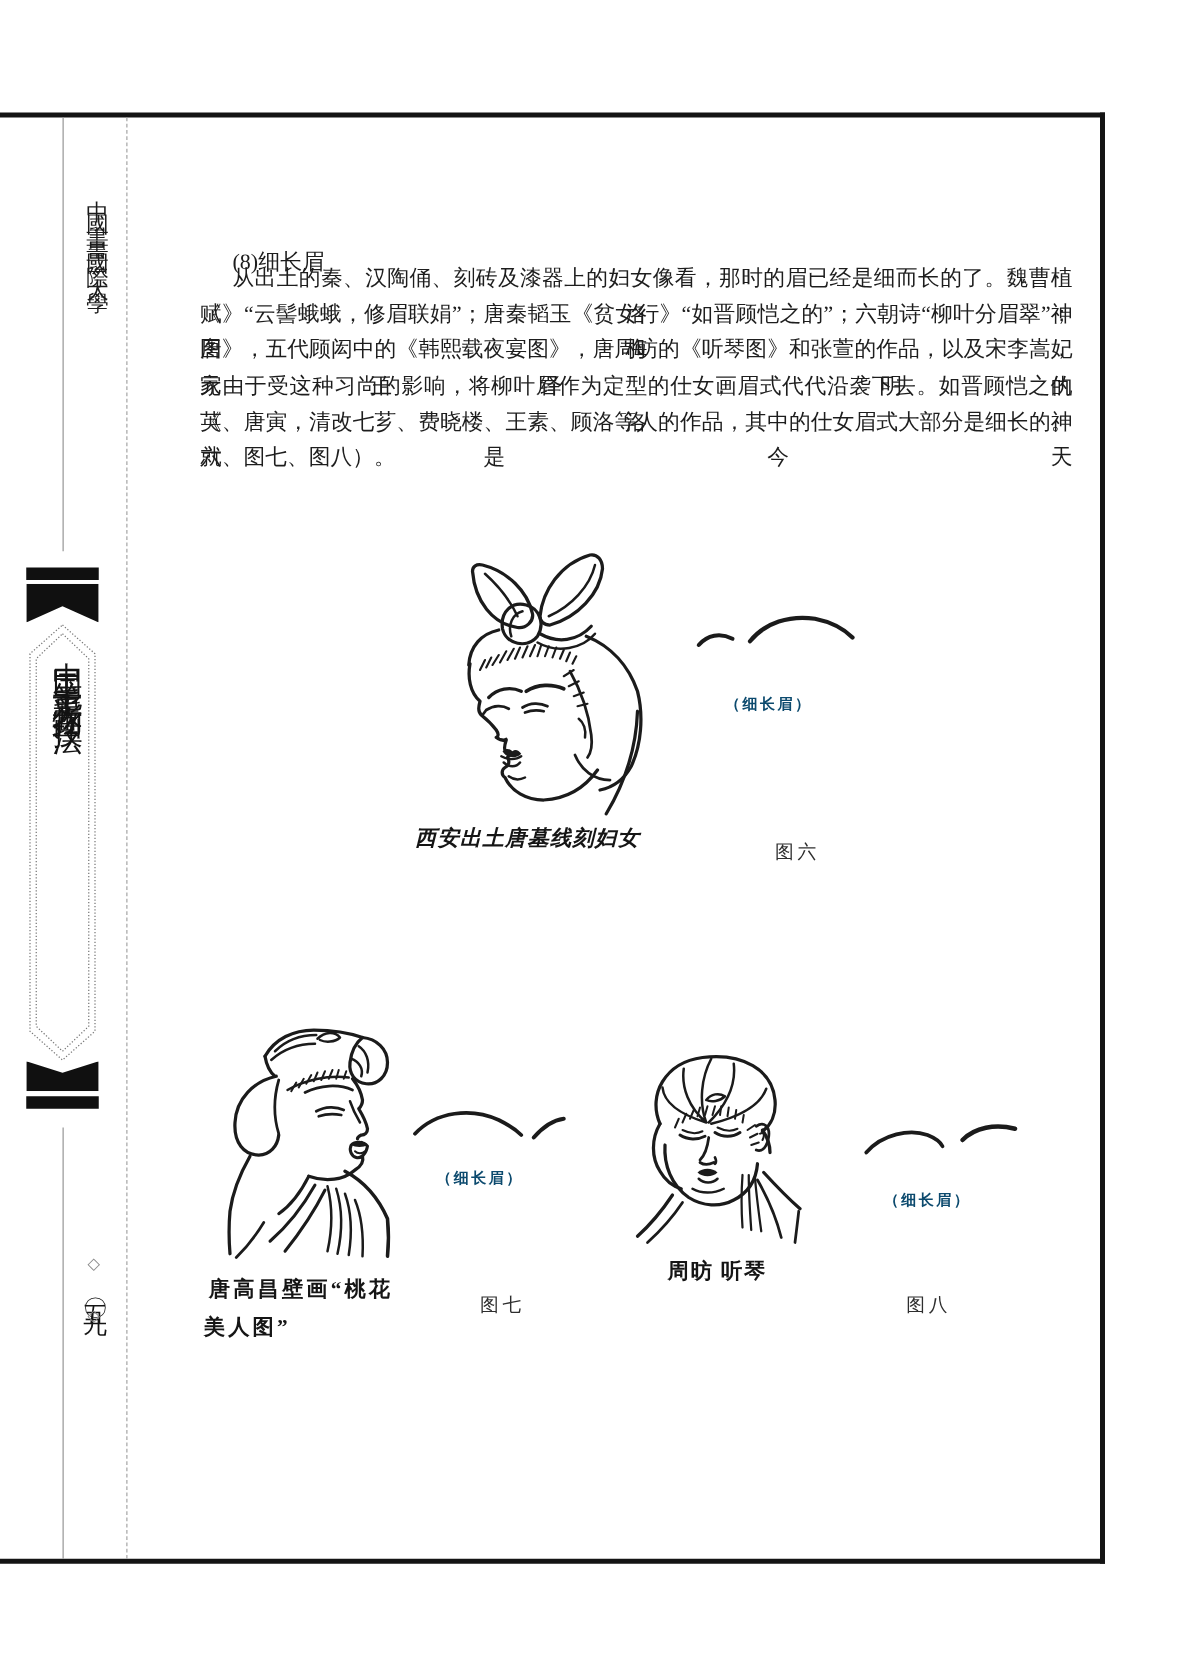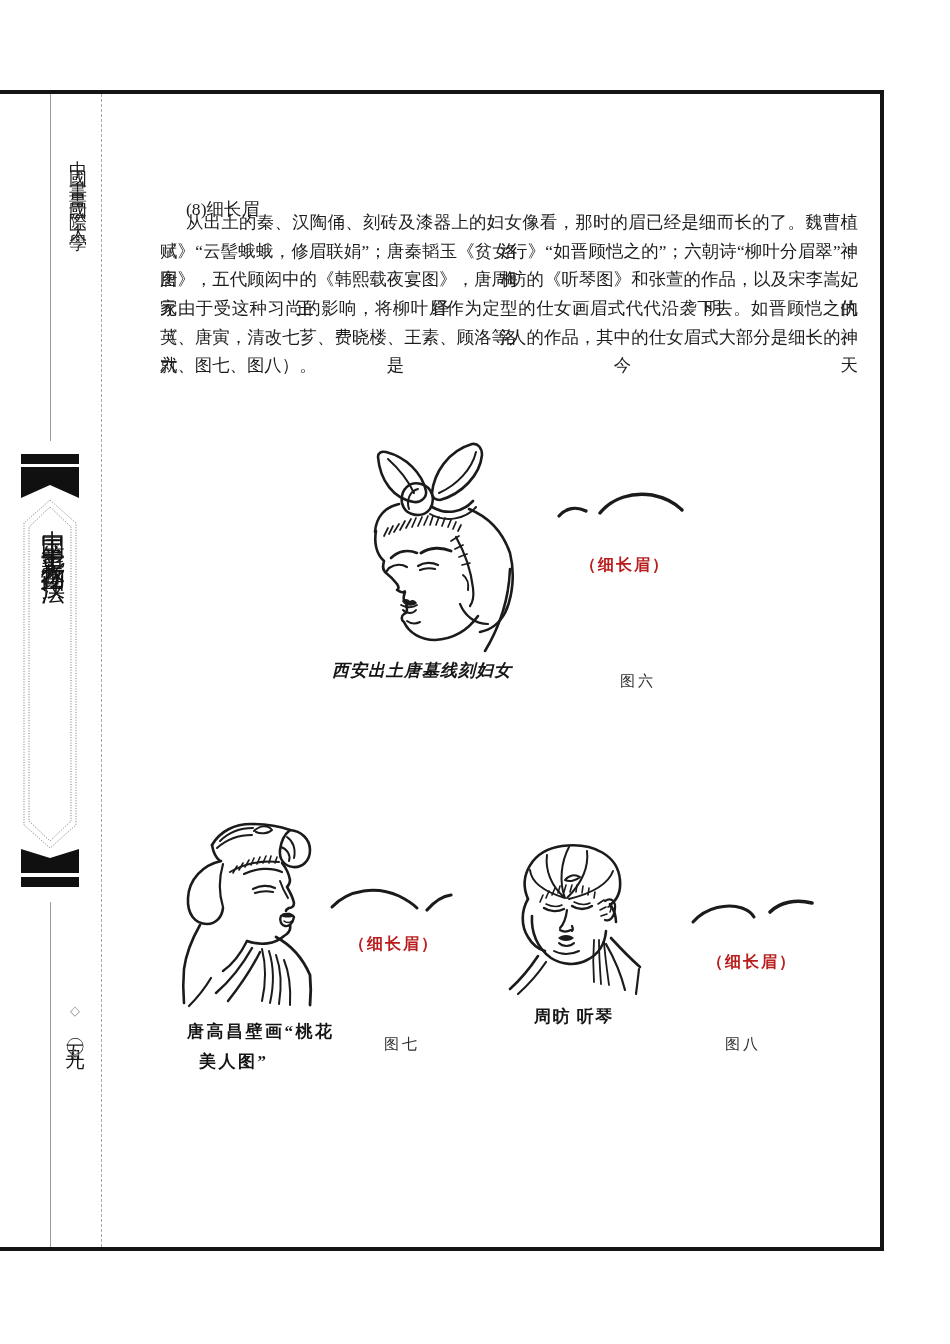--- a/index.html
+++ b/index.html
@@ -32,22 +32,22 @@
   
   #heading{left:160px;top:197px;width:698px;font-size:17.6px;text-indent:26px;white-space:nowrap;}
   #para{left:160px;top:208px;width:698px;}
   .bl{height:28.65px;line-height:28.65px;font-size:17.4px;text-align:justify;text-align-last:justify;}
   .bl.first{text-indent:26px;}
   .bl.last{text-align-last:left;}
   
   .figwrap{position:absolute;}
   .figwrap>*{position:absolute;}
   .cap{font-weight:700;font-size:17px;letter-spacing:1px;color:#151515;white-space:nowrap;}
-  .cap.sp{letter-spacing:2.5px;margin-left:20px;}
-  .lbl{font-weight:700;font-size:16px;letter-spacing:2px;color:#b91c1c;white-space:nowrap;}
+  .cap.sp{letter-spacing:2.5px;}
+  .lbl{font-weight:700;font-size:12px;letter-spacing:2px;color:#0c4a6e;white-space:nowrap;}
   .fno{font-size:15px;letter-spacing:3px;color:#2e2e2e;white-space:nowrap;text-align:right;}
   svg.draw{overflow:visible;}
   svg.draw path{stroke:#1b1b1b;fill:none;stroke-linecap:round;stroke-linejoin:round;}
   svg.draw path.fillink{fill:#1b1b1b;stroke:none;}
   svg.draw path.fillwhite{fill:#fff;}
 </style>
 </head>
 <body>
 
 <div id="canvas">
@@ -149,21 +149,21 @@
       <path class="fillwhite" stroke-width="2.4" d="M98,99 C101,96 108,96 111,100 C110,106 106,110 102,109 C98,108 96,103 98,99 Z"></path>
       <path class="fillink" d="M98,99 C101,95 108,95 111,99 C108,101 101,101 98,99 Z"></path>
       <path stroke-width="1.6" d="M101,104 C103,106 107,106 109,104"></path>
       <path stroke-width="2.4" d="M64,124 C58,136 50,147 40,154 M69,131 C60,147 48,163 33,176 M77,135 C68,153 57,169 45,184"></path>
       <path stroke-width="2.6" d="M17,108 C9,122 3,137 1,152 C0,163 0,174 1,186"></path>
       <path stroke-width="2.2" d="M28,161 C22,171 14,181 6,189"></path>
       <path stroke-width="2.8" d="M93,120 C108,128 120,142 127,158 C128,168 128,178 127,188"></path>
       <path stroke-width="2" d="M79,132 C83,148 83,166 79,184 M86,134 C91,150 91,168 87,186 M93,138 C98,152 99,168 96,187 M101,143 C106,155 108,169 107,188"></path>
     </svg>
     <div class="cap sp" style="left:4px;top:203px;">唐高昌壁画“桃花</div>
-    <div class="cap sp" style="left:16px;top:233px;">美人图”</div>
+    <div class="cap sp" style="left:0;top:233px;">美人图”</div>
     <svg class="draw" style="left:166px;top:65px;" width="125" height="32" viewBox="0 0 125 32">
       <path stroke-width="3" d="M3,25 C20,7 48,4 70,14 C76,17 83,21 88,26"></path>
       <path stroke-width="3.2" d="M98,28 C105,20 114,14 122,13"></path>
     </svg>
     <div class="lbl" style="left:186px;top:117px;">（细长眉）</div>
     <div class="fno" style="left:221px;top:218px;">图七</div>
   </div>
 
   <div class="figwrap" style="left:506px;top:838px;width:320px;height:225px;">
     <svg class="draw" style="left:2px;top:0;" width="135" height="160" viewBox="0 0 135 160">

